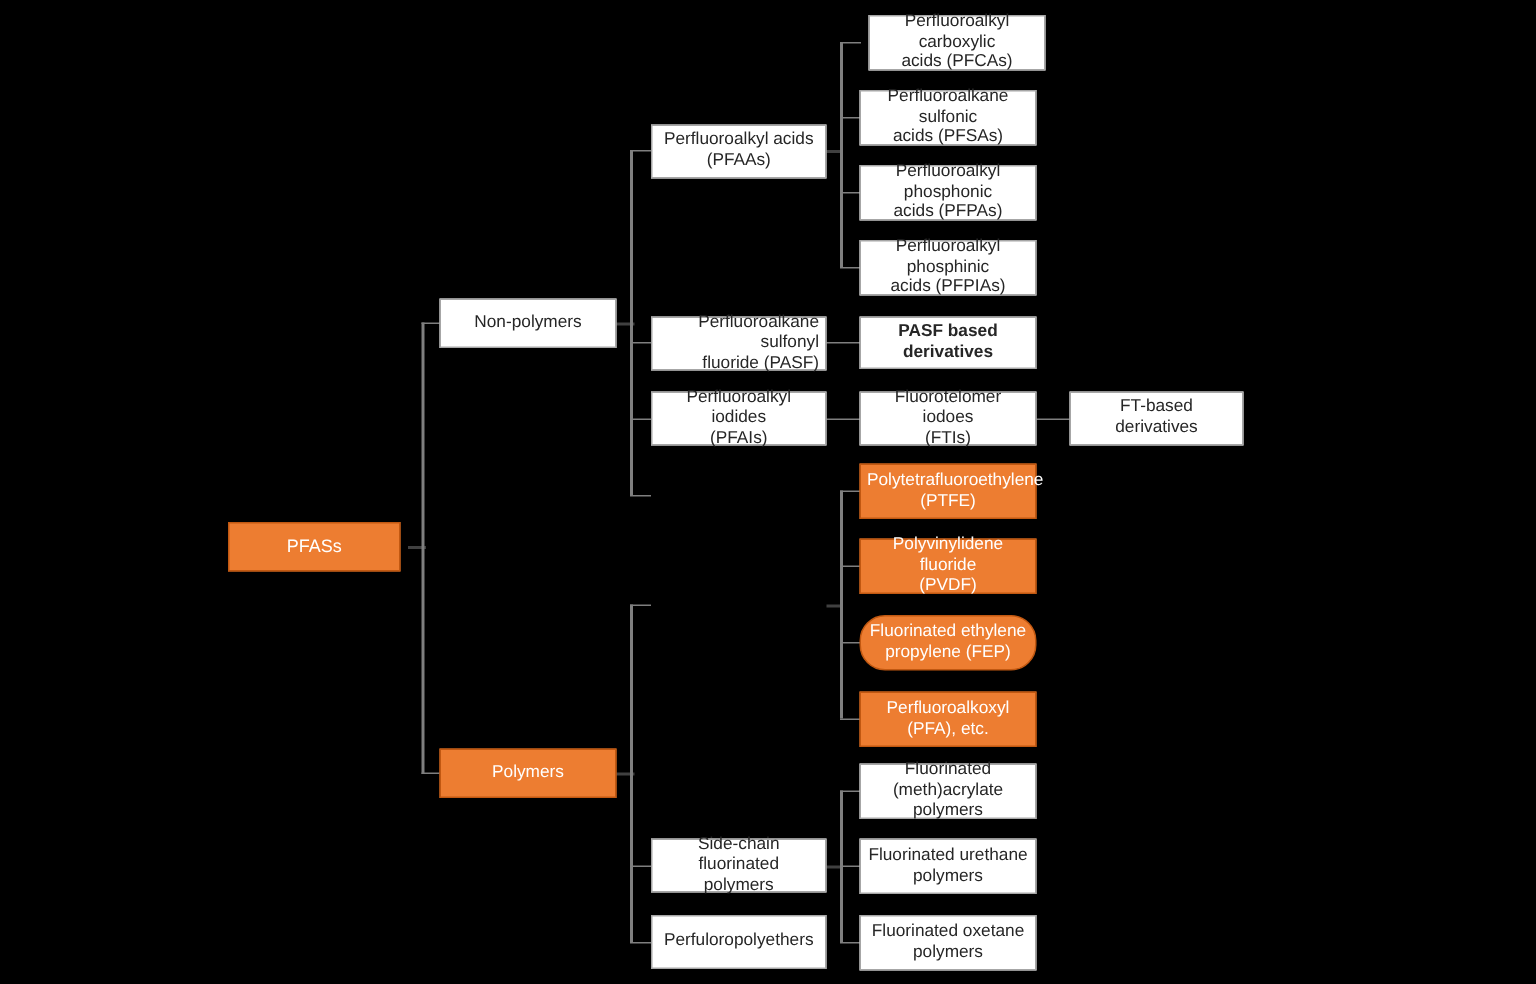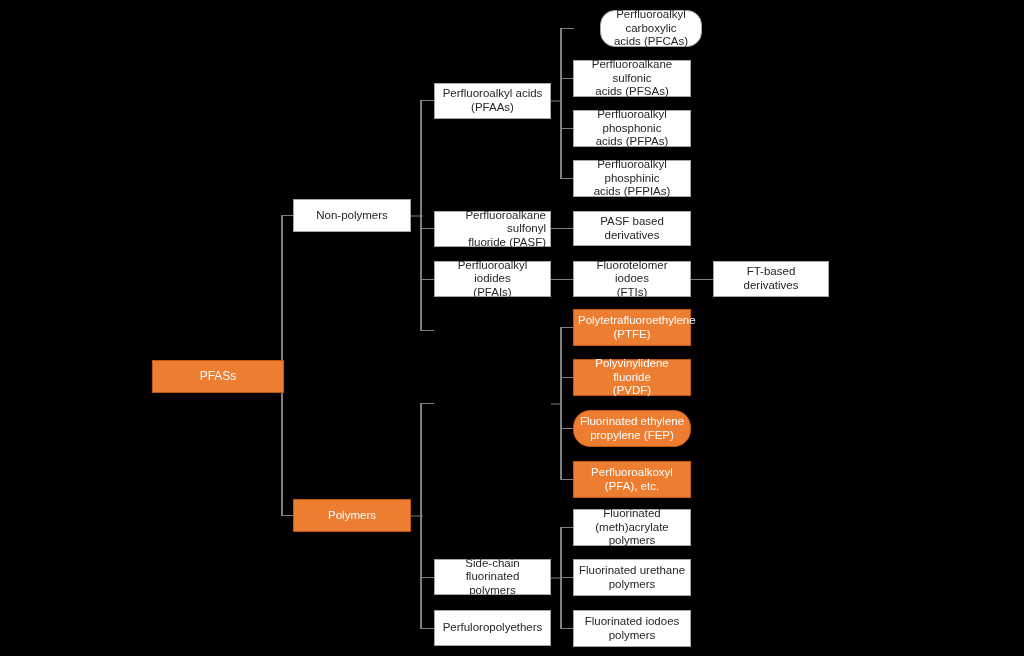--- a/index.html
+++ b/index.html
@@ -109,21 +109,21 @@
   <div class="conn h" style="left:560px; top:428px; width:14px;"></div>
   <div class="conn h" style="left:560px; top:479px; width:14px;"></div>
 
   <div class="conn h2 dark" style="left:551px; top:577px; width:11px;"></div>
 
   <div class="conn v" style="left:560px; top:527px; height:101px;"></div>
   <div class="conn h" style="left:560px; top:527px; width:14px;"></div>
   <div class="conn h" style="left:560px; top:577px; width:14px;"></div>
   <div class="conn h" style="left:560px; top:628px; width:14px;"></div>
 
-  <div class="node orange root" style="left:152px; top:360px; width:132px; height:33px;">
+  <div class="node orange root" style="left:152px; top:348px; width:115px; height:33px;">
     <span class="label">PFASs</span>
   </div>
 
   <div class="node white" style="left:293px; top:199px; width:118px; height:33px;align-items:center;">
     <span class="label">Non-polymers</span>
   </div>
 
   <div class="node orange" style="left:293px; top:499px; width:118px; height:33px;">
     <span class="label">Polymers</span>
   </div>
@@ -147,41 +147,41 @@
 
   <div class="node white" style="left:434px; top:559px; width:117px; height:36px;">
     <span class="label">Side-chain fluorinated
 polymers</span>
   </div>
 
   <div class="node white" style="left:434px; top:610px; width:117px; height:36px;">
     <span class="label">Perfuloropolyethers</span>
   </div>
 
-  <div class="node white" style="left:600px; top:10px; width:102px; height:37px;border-radius:15px;">
+  <div class="node white" style="left:579px; top:10px; width:118px; height:37px;">
     <span class="label">Perfluoroalkyl carboxylic
 acids (PFCAs)</span>
   </div>
 
   <div class="node white" style="left:573px; top:60px; width:118px; height:37px;">
     <span class="label">Perfluoroalkane sulfonic
 acids (PFSAs)</span>
   </div>
 
   <div class="node white" style="left:573px; top:110px; width:118px; height:37px;">
     <span class="label">Perfluoroalkyl phosphonic
 acids (PFPAs)</span>
   </div>
 
   <div class="node white" style="left:573px; top:160px; width:118px; height:37px;">
     <span class="label">Perfluoroalkyl phosphinic
 acids (PFPIAs)</span>
   </div>
 
-  <div class="node white" style="left:573px; top:211px; width:118px; height:35px;">
+  <div class="node white" style="left:573px; top:211px; width:118px; height:35px;font-weight:bold;">
     <span class="label">PASF based derivatives</span>
   </div>
 
   <div class="node white" style="left:573px; top:261px; width:118px; height:36px;">
     <span class="label">Fluorotelomer iodoes
 (FTIs)</span>
   </div>
 
   <div class="node white" style="left:713px; top:261px; width:116px; height:36px;">
     <span class="label">FT-based derivatives</span>
@@ -210,17 +210,17 @@
     <span class="label">Fluorinated (meth)acrylate
 polymers</span>
   </div>
 
   <div class="node white" style="left:573px; top:559px; width:118px; height:37px;">
     <span class="label">Fluorinated urethane
 polymers</span>
   </div>
 
   <div class="node white" style="left:573px; top:610px; width:118px; height:37px;">
-    <span class="label">Fluorinated iodoes
+    <span class="label">Fluorinated oxetane
 polymers</span>
   </div>
 
 </div>
 
 </body></html>

